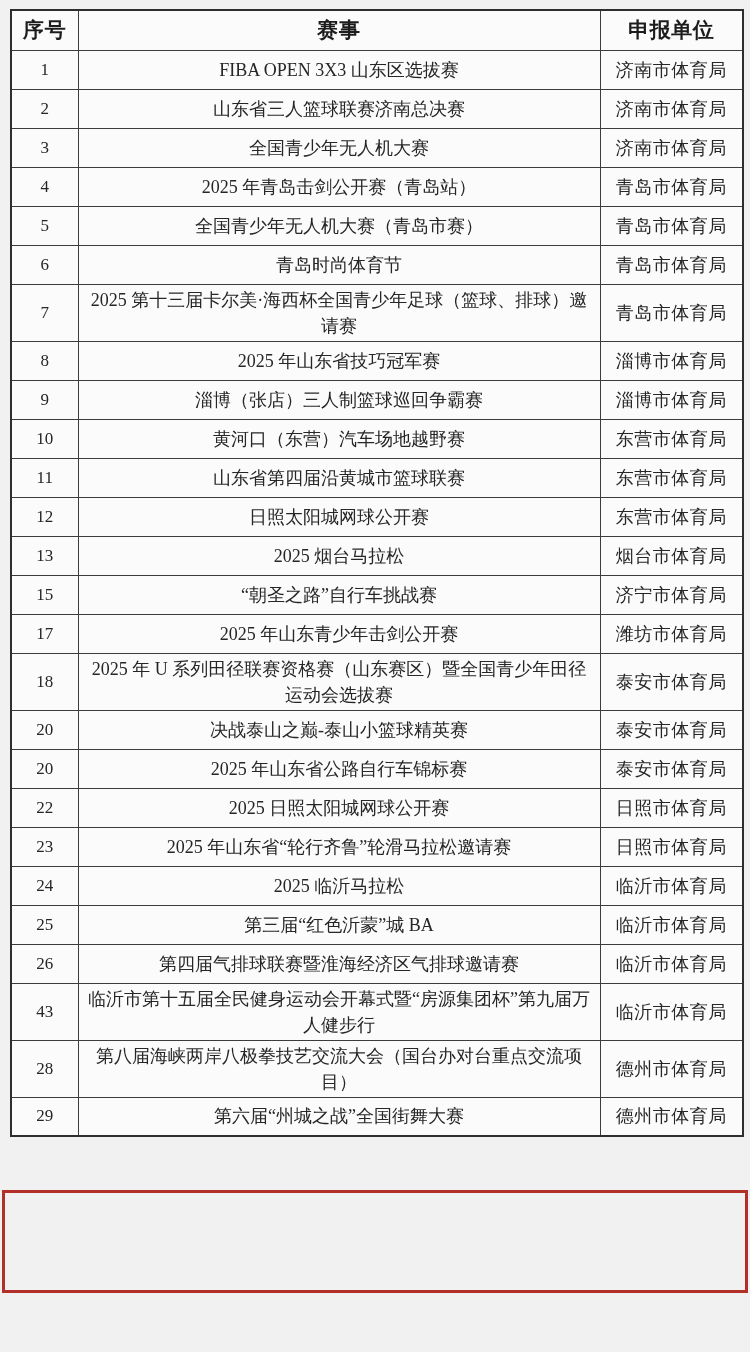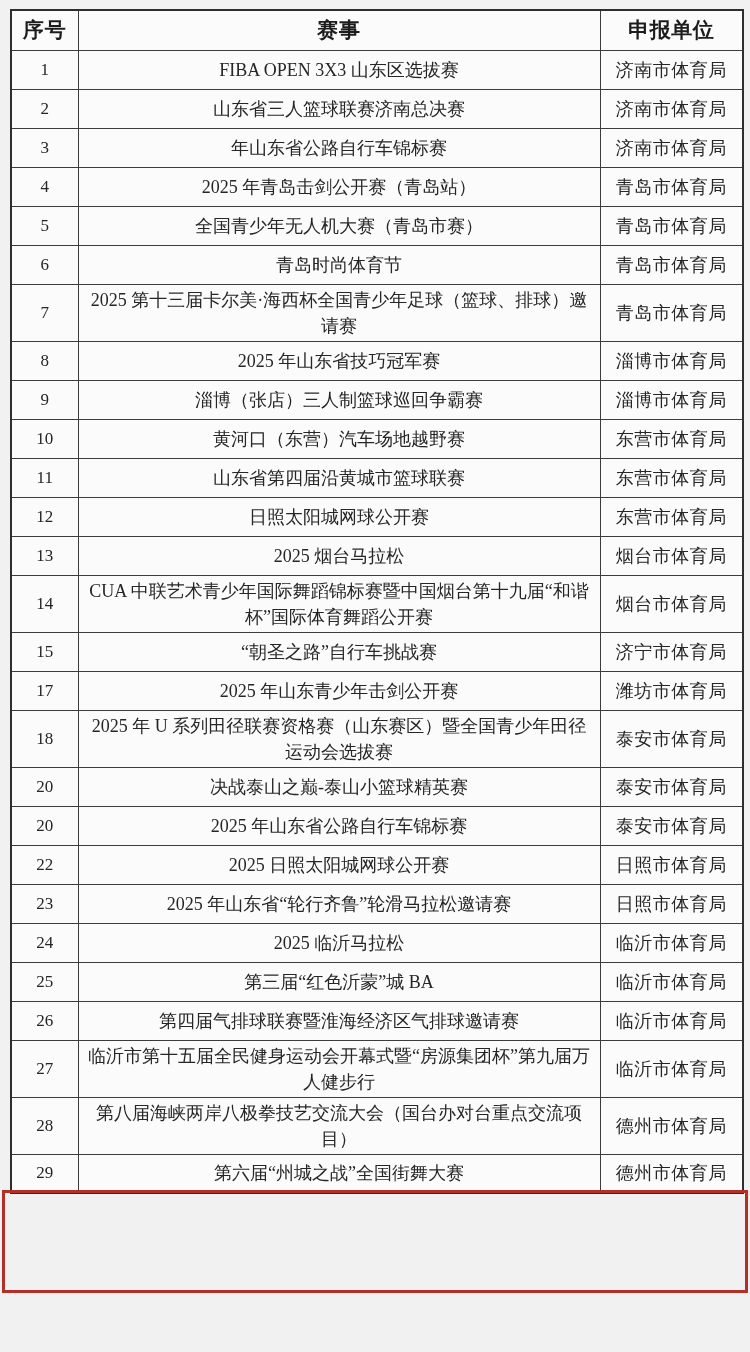--- a/index.html
+++ b/index.html
@@ -70,21 +70,21 @@
           <td class="col-event">FIBA OPEN 3X3 山东区选拔赛</td>
           <td class="col-unit">济南市体育局</td>
         </tr>
         <tr>
           <td class="col-no">2</td>
           <td class="col-event">山东省三人篮球联赛济南总决赛</td>
           <td class="col-unit">济南市体育局</td>
         </tr>
         <tr>
           <td class="col-no">3</td>
-          <td class="col-event">年山东省公路自行车锦标赛</td>
+          <td class="col-event">全国青少年无人机大赛</td>
           <td class="col-unit">济南市体育局</td>
         </tr>
         <tr>
           <td class="col-no">4</td>
           <td class="col-event">2025 年青岛击剑公开赛（青岛站）</td>
           <td class="col-unit">青岛市体育局</td>
         </tr>
         <tr>
           <td class="col-no">5</td>
           <td class="col-event">全国青少年无人机大赛（青岛市赛）</td>
@@ -124,25 +124,20 @@
           <td class="col-no">12</td>
           <td class="col-event">日照太阳城网球公开赛</td>
           <td class="col-unit">东营市体育局</td>
         </tr>
         <tr>
           <td class="col-no">13</td>
           <td class="col-event">2025 烟台马拉松</td>
           <td class="col-unit">烟台市体育局</td>
         </tr>
         <tr>
-          <td class="col-no">14</td>
-          <td class="col-event">CUA 中联艺术青少年国际舞蹈锦标赛暨中国烟台第十九届“和谐杯”国际体育舞蹈公开赛</td>
-          <td class="col-unit">烟台市体育局</td>
-        </tr>
-        <tr>
           <td class="col-no">15</td>
           <td class="col-event">“朝圣之路”自行车挑战赛</td>
           <td class="col-unit">济宁市体育局</td>
         </tr>
         <tr>
           <td class="col-no">17</td>
           <td class="col-event">2025 年山东青少年击剑公开赛</td>
           <td class="col-unit">潍坊市体育局</td>
         </tr>
         <tr>
@@ -179,21 +174,21 @@
           <td class="col-no">25</td>
           <td class="col-event">第三届“红色沂蒙”城 BA</td>
           <td class="col-unit">临沂市体育局</td>
         </tr>
         <tr>
           <td class="col-no">26</td>
           <td class="col-event">第四届气排球联赛暨淮海经济区气排球邀请赛</td>
           <td class="col-unit">临沂市体育局</td>
         </tr>
         <tr>
-          <td class="col-no">27</td>
+          <td class="col-no">43</td>
           <td class="col-event">临沂市第十五届全民健身运动会开幕式暨“房源集团杯”第九届万人健步行</td>
           <td class="col-unit">临沂市体育局</td>
         </tr>
         <tr>
           <td class="col-no">28</td>
           <td class="col-event">第八届海峡两岸八极拳技艺交流大会（国台办对台重点交流项目）</td>
           <td class="col-unit">德州市体育局</td>
         </tr>
         <tr>
           <td class="col-no">29</td>

